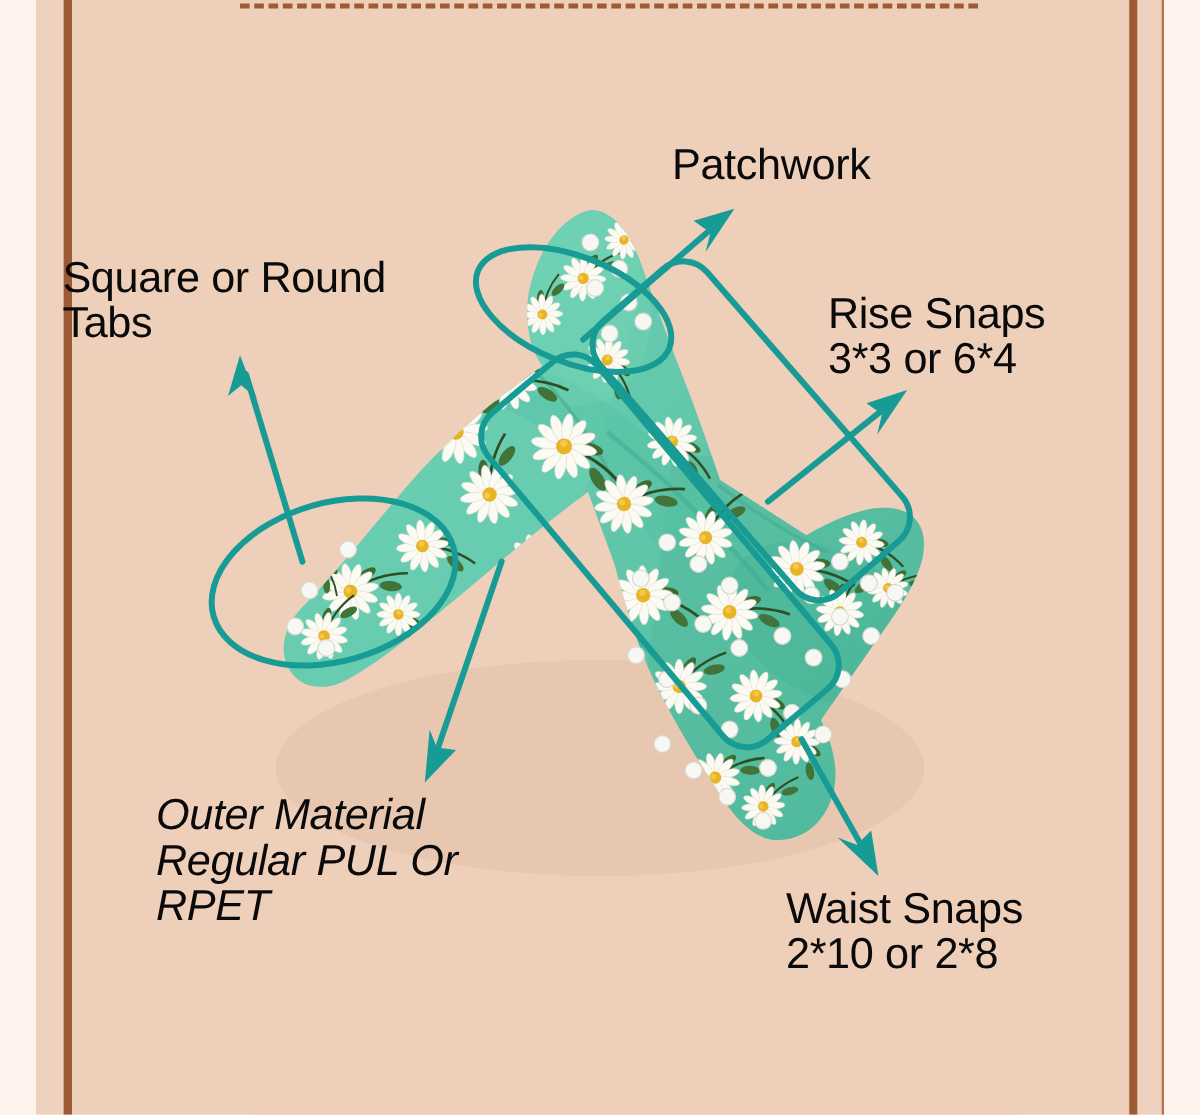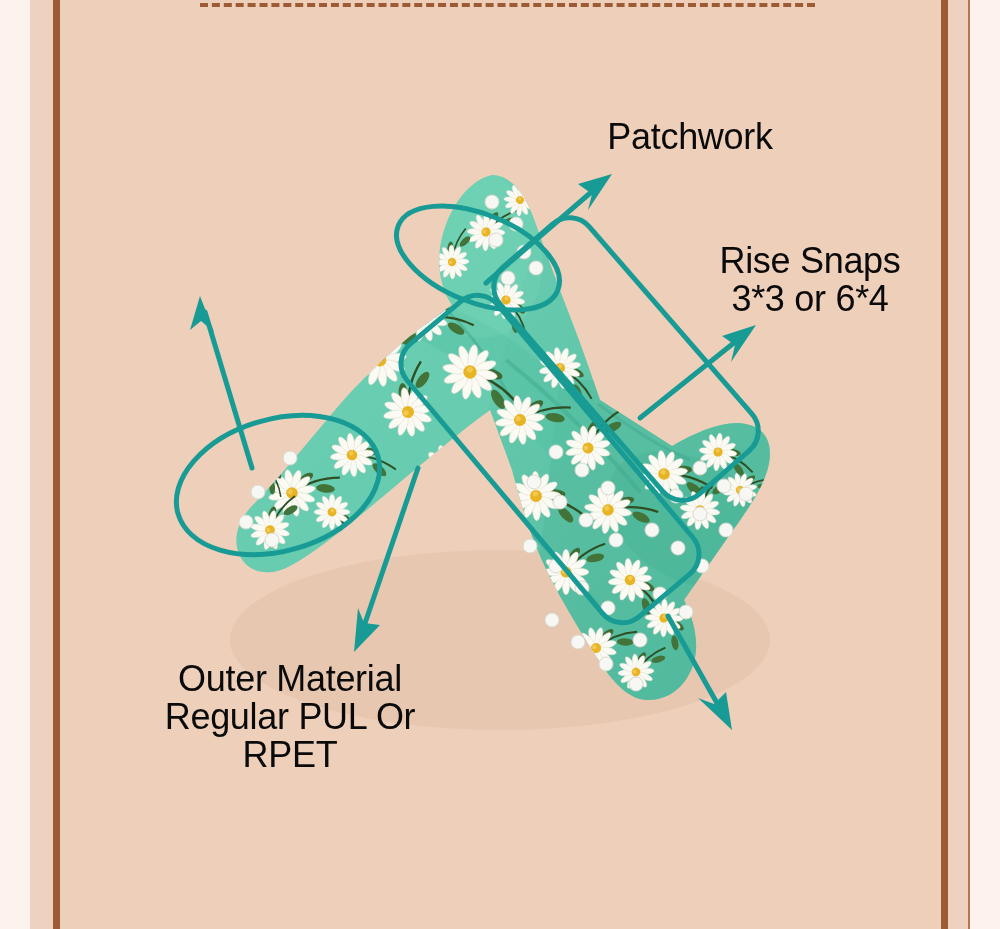--- a/index.html
+++ b/index.html
@@ -57,28 +57,27 @@
     pointer-events: none;
   }
   
   .callout {
     position: absolute;
     color: #0a0a0a;
     font-family: "Liberation Sans", sans-serif;
     font-size: 36px;
     font-weight: 400;
     line-height: 1.06;
-    text-align: center;
     white-space: pre-line;
     letter-spacing: -0.3px;
   }
   #label-tabs      { left: 52px;  top: 212px; width: 350px; }
   #label-patchwork { left: 560px; top: 118px; width: 260px; }
   #label-rise      { left: 690px; top: 242px; width: 240px; }
-  #label-outer     { left: 130px; top: 660px; width: 320px; }
+  #label-outer     { left: 130px; top: 660px; width: 320px; font-style: italic; }
   #label-waist     { left: 655px; top: 738px; width: 270px; }
 </style>
 </head>
 <body>
 
 <div id="page">
 
   <div class="band band-left-cream"></div>
   <div class="band band-left-tan"></div>
   <div class="band band-left-brown"></div>
@@ -372,24 +371,28 @@
         <path d="M354 652 L380 625 L364 623 L358 608 Z" fill="#179b94" stroke="none"></path>
       </g>
 
       <g>
         <path d="M668 616 L722 712"></path>
         <path d="M732 730 L726 692 L714 704 L698 698 Z" fill="#179b94" stroke="none"></path>
       </g>
     </g>
   </svg>
 
+  <div class="callout" id="label-tabs">Square or Round
+Tabs</div>
 
   <div class="callout" id="label-patchwork">Patchwork</div>
 
   <div class="callout" id="label-rise">Rise Snaps
 3*3 or 6*4</div>
 
   <div class="callout" id="label-outer">Outer Material
 Regular PUL Or
 RPET</div>
 
+  <div class="callout" id="label-waist">Waist Snaps
+2*10 or 2*8</div>
 
 </div>
 
 </body></html>

